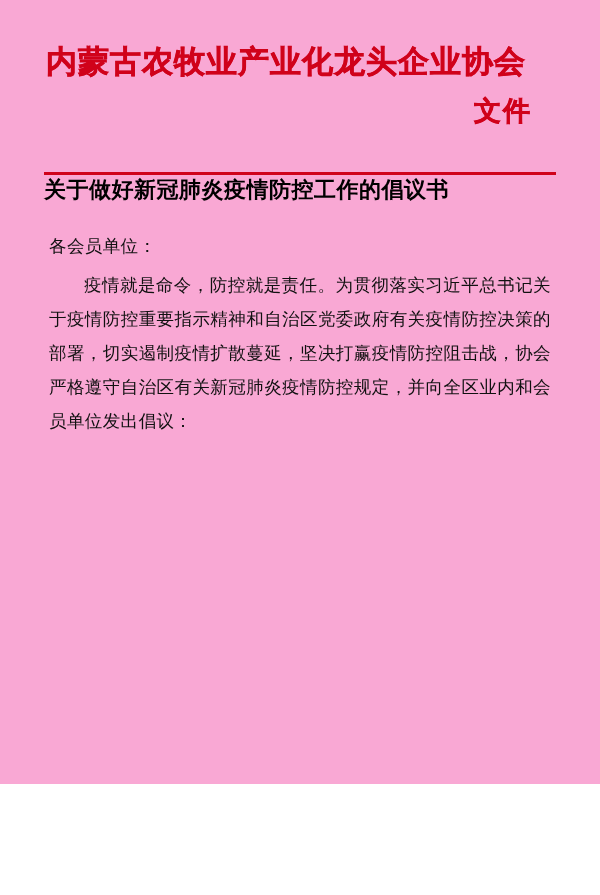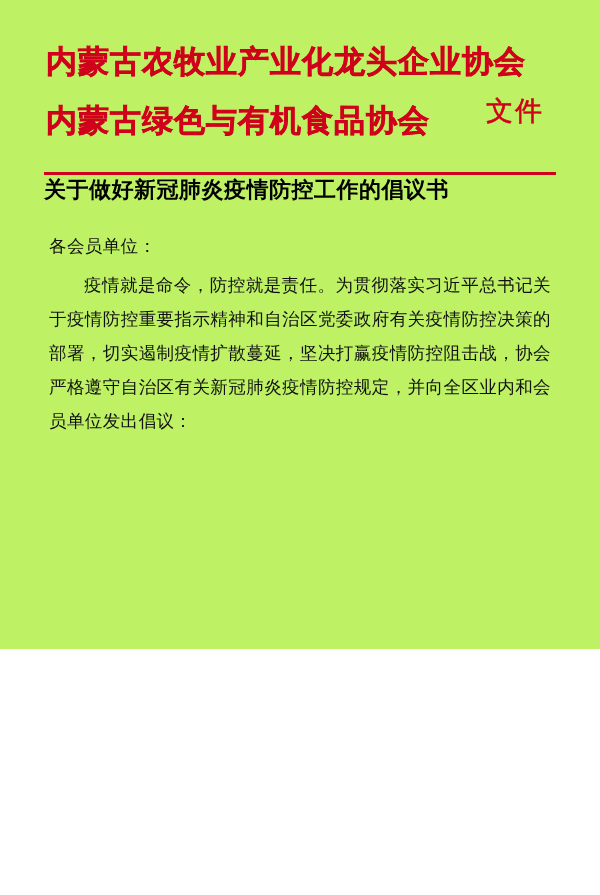--- a/index.html
+++ b/index.html
@@ -9,22 +9,22 @@
   }
   body {
     width: 600px;
     height: 895px;
     overflow: hidden;
     font-family: "DejaVu Serif", "Liberation Serif", serif;
   }
   .page {
     position: relative;
     width: 600px;
-    height: 649px;
-    background: #bef264;
+    height: 784px;
+    background: #f9a8d4;
     box-sizing: border-box;
     padding: 0 44px;
   }
 
   
   .letterhead {
     position: relative;
     padding-top: 46px;
     height: 150px;
     box-sizing: border-box;
@@ -42,24 +42,24 @@
   }
   .lh-line.first {
     margin-left: 2px;
   }
   .lh-line.second {
     margin-top: 28px;
     margin-left: 2px;
   }
   .lh-doc {
     position: absolute;
-    right: 12px;
+    right: 24px;
     top: 93px;
     color: #d0021b;
-    font-weight: normal;
+    font-weight: bold;
     font-size: 27px;
     letter-spacing: 2px;
     -webkit-text-stroke: 0.6px #d0021b;
   }
   .red-rule {
     margin-top: 22px;
     height: 3px;
     background: #d0021b;
     width: 100%;
   }
@@ -95,21 +95,20 @@
     text-indent: 0;
   }
 </style>
 </head>
 <body>
 
 <div class="page">
 
   <div class="letterhead">
     <div class="lh-line first">内蒙古农牧业产业化龙头企业协会</div>
-    <div class="lh-line second">内蒙古绿色与有机食品协会</div>
     <div class="lh-doc">文件</div>
   </div>
 
   <div class="red-rule"></div>
 
   <div class="doc-title">关于做好新冠肺炎疫情防控工作的倡议书</div>
 
   <div class="body-text">
     <p class="para salutation">各会员单位：</p>
     <p class="para indent">疫情就是命令，防控就是责任。为贯彻落实习近平总书记关于疫情防控重要指示精神和自治区党委政府有关疫情防控决策的部署，切实遏制疫情扩散蔓延，坚决打赢疫情防控阻击战，协会严格遵守自治区有关新冠肺炎疫情防控规定，并向全区业内和会员单位发出倡议：</p>

